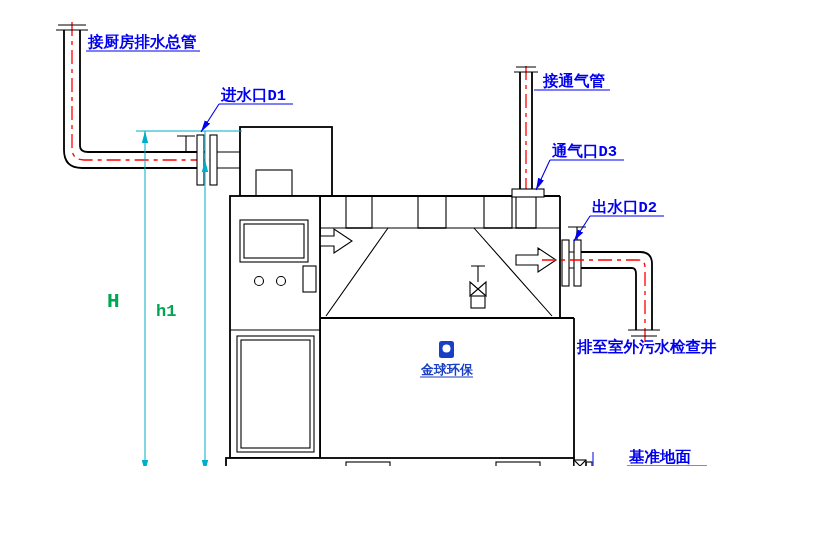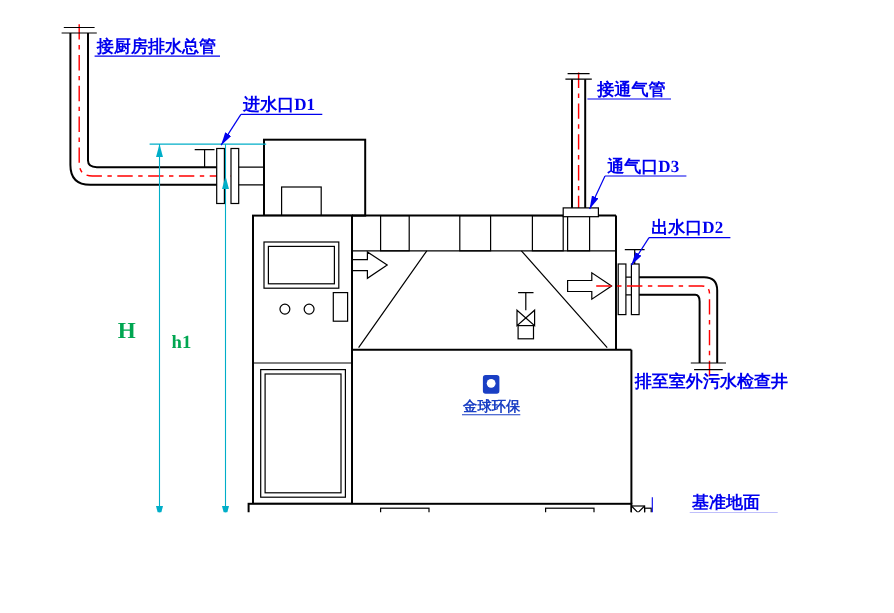--- a/index.html
+++ b/index.html
@@ -1,17 +1,17 @@
 <!DOCTYPE html>
 <html style="--c-label: #0000ee; --c-dim: #00aec8; --c-dim_blue: #0000ee; --c-green: #00a651; --c-red: #ff0000; --c-outline: #000000; --c-brand: #1a3fc4; --c-bg: #ffffff;"><head>
 <meta charset="utf-8">
 <style>
   html,body{margin:0;padding:0;background:#fff;}
   .canvas{position:relative;width:813px;height:466px;background:var(--c-bg,#fff);overflow:hidden;
-          font-family:Liberation Serif, serif;}
+          font-family:Liberation Mono, monospace;}
   svg{display:block;}
   .ln   {stroke:var(--c-outline,#000);stroke-width:1.8;fill:none;}
   .thin {stroke:var(--c-outline,#000);stroke-width:1.1;fill:none;}
   .fillw{fill:#fff;}
   .red  {stroke:var(--c-red,#f00);stroke-width:1.3;fill:none;stroke-dasharray:14 5 4 5;}
   .dimc {stroke:var(--c-dim,#00aec8);stroke-width:1;fill:none;}
   .dimb {stroke:var(--c-dim_blue,#0000ee);stroke-width:1;fill:none;}
   .lead {stroke:var(--c-label,#0000ee);stroke-width:1.1;fill:none;}
   .lbl  {fill:var(--c-label,#0000ee);font-size:15.5px;font-weight:700;}
   .dtg  {fill:var(--c-green,#00a651);font-weight:700;}

